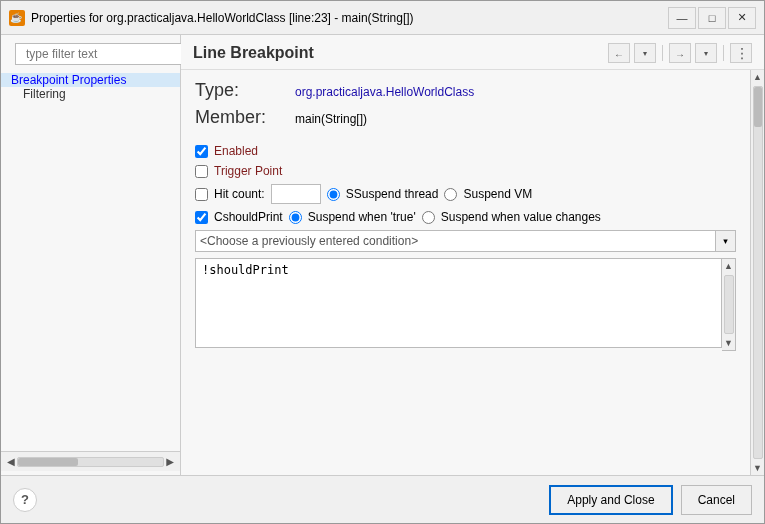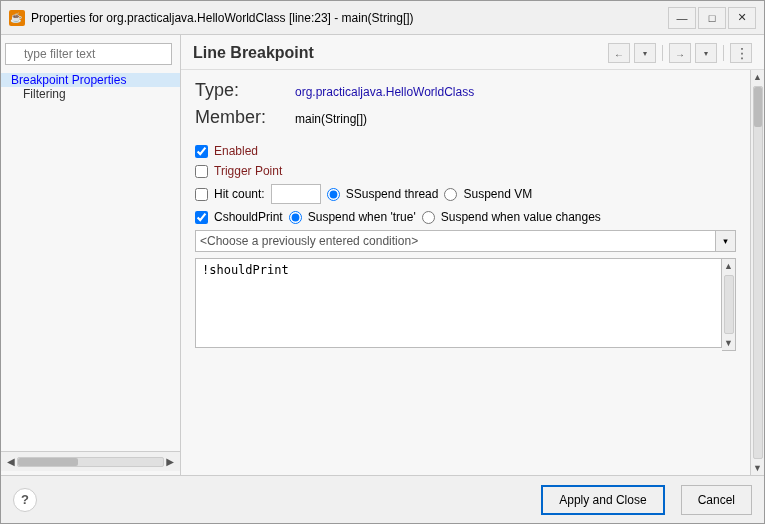--- a/index.html
+++ b/index.html
@@ -77,22 +77,22 @@
     
     .sidebar {
       width: 180px;
       border-right: 1px solid #ccc;
       background: #f7f7f7;
       display: flex;
       flex-direction: column;
       padding: 4px 0;
     }
     .filter-input {
-      margin: 4px 6px 8px 4px;
-      padding: 3px 18px;
+      margin: 4px 6px 8px 14px;
+      padding: 3px 10px;
       border: 1px solid #bbb;
       background: white;
       font-size: 12px;
       color: #888;
       outline: none;
       width: calc(100% - 12px);
     }
     .sidebar-item {
       padding: 0 10px;
       cursor: pointer;
@@ -417,21 +417,21 @@
       cursor: pointer;
       display: flex;
       align-items: center;
       justify-content: center;
       font-size: 13px;
       font-weight: bold;
       color: #555;
     }
     .footer-btns {
       display: flex;
-      gap: 16px;
+      gap: 8px;
     }
     .btn-apply {
       padding: 6px 16px;
       border: 2px solid #0066cc;
       background: #f0f0f0;
       cursor: pointer;
       font-size: 12px;
       color: #000;
     }
     .btn-cancel {

